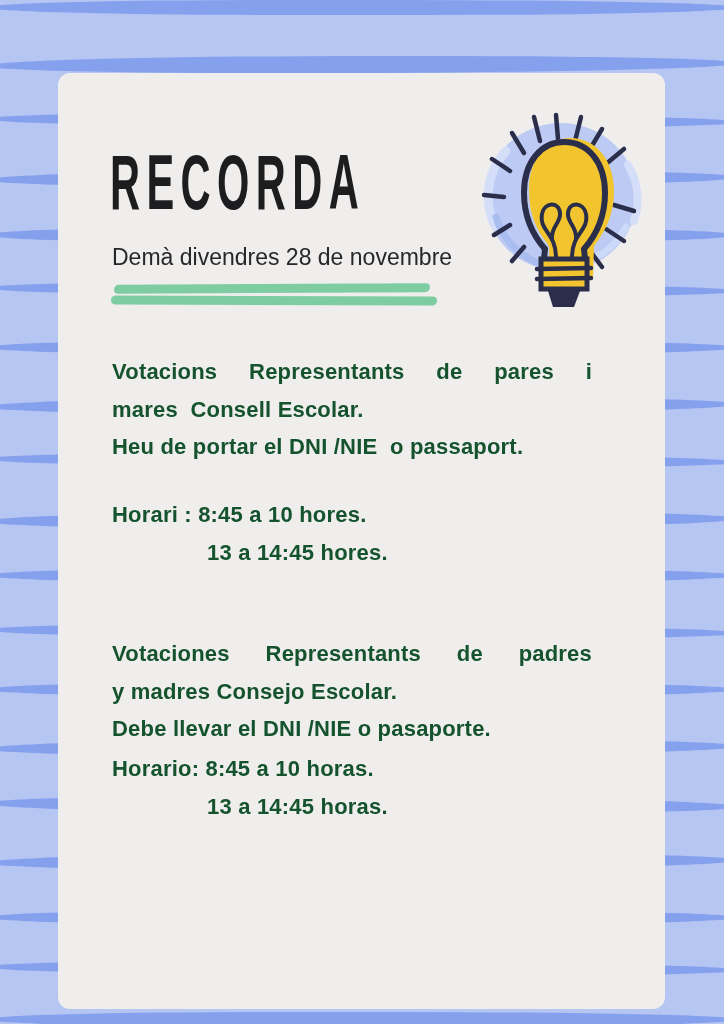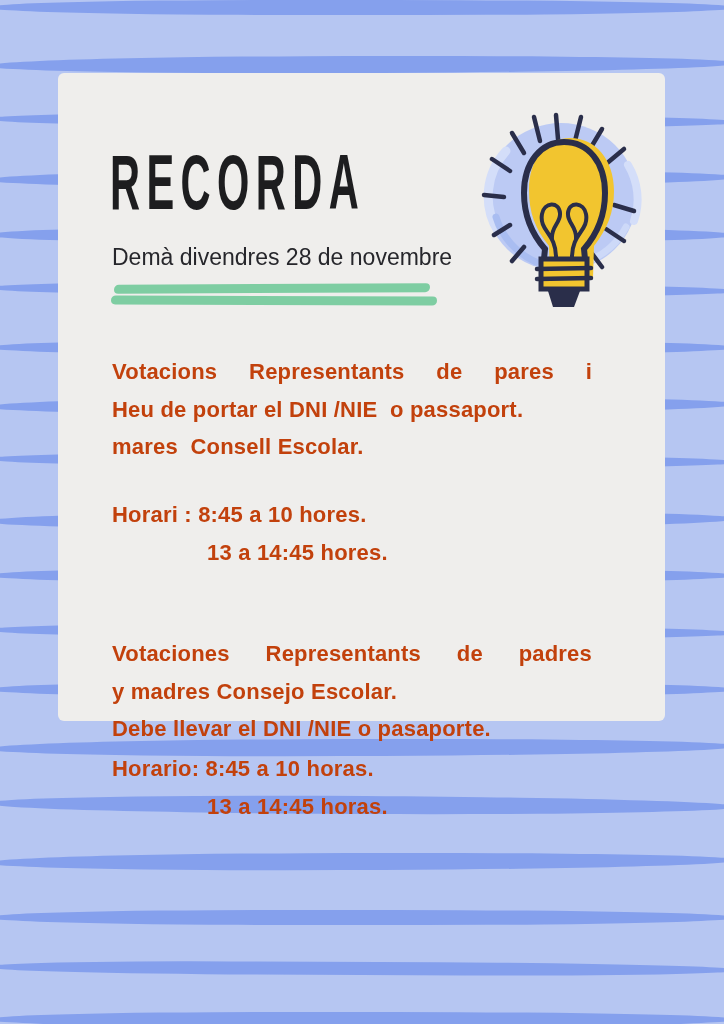--- a/index.html
+++ b/index.html
@@ -15,22 +15,22 @@
   .stripe{
     position:absolute;left:-14px;right:-14px;height:15px;
     background:#85a0ed;
     border-radius:45% 55% 50% 50% / 9px;
   }
   .stripe:nth-of-type(2n){height:17px;transform:rotate(-0.22deg);}
   .stripe:nth-of-type(3n){height:13px;transform:rotate(0.25deg);}
   .stripe:nth-of-type(5n){height:18px;}
 
   .card{
-    position:absolute;left:58px;top:73px;width:607px;height:648px;
-    background:#efeeec;border-radius:6px;
+    position:absolute;left:58px;top:73px;width:607px;height:936px;
+    background:#efeeec;border-radius:12px;
   }
   .title{
     position:absolute;left:52px;top:70px;
     font-size:52px;font-weight:700;letter-spacing:8px;
     color:#1d1d1f;line-height:1;
     transform:scale(0.8,1.5);transform-origin:0 0;
     white-space:nowrap;
   }
   .subtitle{
     position:absolute;left:54px;top:170px;width:420px;
@@ -41,21 +41,21 @@
     position:absolute;background:#7ecda2;height:9px;
     border-radius:6px 5px 6px 5px;
   }
   .u1{left:56px;top:211px;width:316px;transform:rotate(-0.3deg);}
   .u2{left:53px;top:223px;width:326px;transform:rotate(0.2deg);}
 
   .bulb{position:absolute;left:420px;top:36px;}
 
   .textblock{
     position:absolute;left:54px;width:480px;
-    font-size:22px;font-weight:700;color:#c2410c;
+    font-size:22px;font-weight:700;color:#14532d;
     line-height:37.5px;letter-spacing:0.2px;
   }
   .line{white-space:pre-wrap;}
   .line.justify{white-space:normal;text-align:justify;text-align-last:justify;}
   .line.indent{padding-left:95px;}
   .cat-par{top:280px;}
   .cat-sched{top:423px;}
   .spa-par{top:562px;}
   .spa-sched{top:677px;}
 </style>
@@ -127,22 +127,22 @@
       </g>
 
       <rect x="63" y="150" width="46" height="30" fill="#f2c52f" stroke="#2a2e4a" stroke-width="5"></rect>
       <line x1="59" y1="160" x2="113" y2="159" stroke="#2a2e4a" stroke-width="4.5" stroke-linecap="round"></line>
       <line x1="59" y1="170" x2="113" y2="169" stroke="#2a2e4a" stroke-width="4.5" stroke-linecap="round"></line>
       <path d="M 70,182 L 102,182 L 96,198 L 75,198 Z" fill="#2a2e4a"></path>
     </svg>
 
     <div class="textblock cat-par">
       <div class="line justify">Votacions Representants de pares i</div>
+      <div class="line">mares  Consell Escolar.</div>
       <div class="line">Heu de portar el DNI /NIE  o passaport.</div>
-      <div class="line">mares  Consell Escolar.</div>
     </div>
 
     <div class="textblock cat-sched">
       <div class="line">Horari : 8:45 a 10 hores.</div>
       <div class="line indent">13 a 14:45 hores.</div>
     </div>
 
     <div class="textblock spa-par">
       <div class="line justify">Votaciones Representants de padres</div>
       <div class="line">y madres Consejo Escolar.</div>

